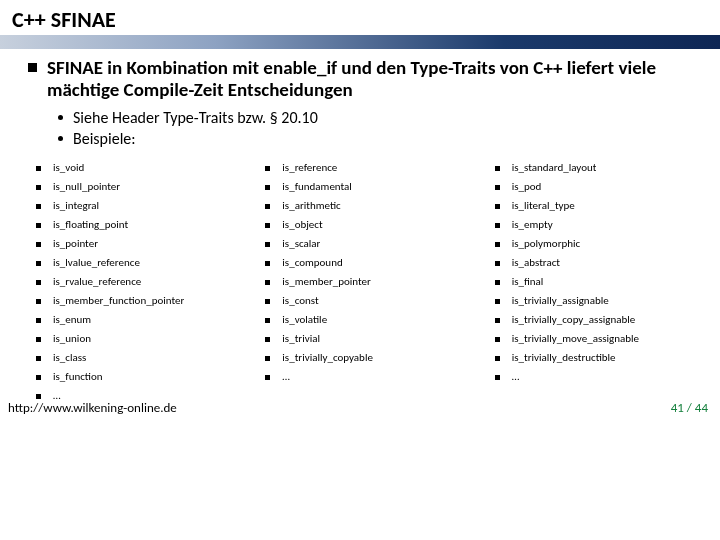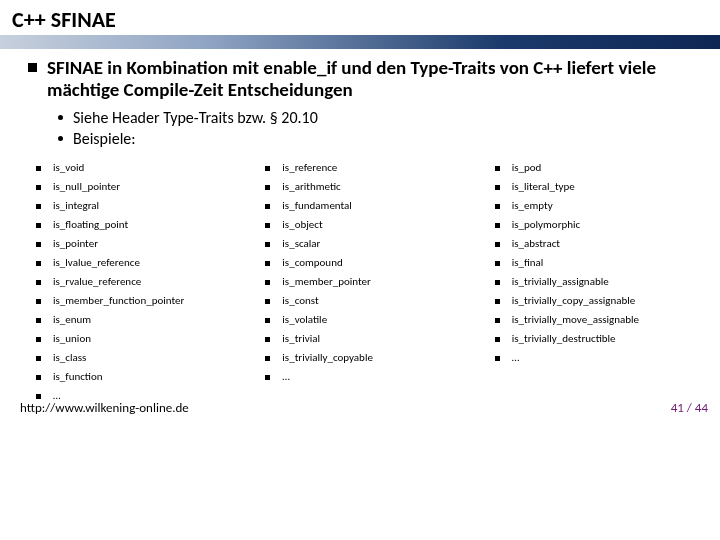--- a/index.html
+++ b/index.html
@@ -14,23 +14,23 @@
   .lead-text { font-size: 19px; font-weight: 700; line-height: 1.18; }
   .sub-list { margin: 6px 0 0 30px; }
   .sub-row { display: flex; align-items: flex-start; margin-bottom: 1px; }
   .dot { width: 5px; height: 5px; background: #000; border-radius: 50%; margin-top: 7px; margin-right: 10px; flex: 0 0 auto; }
   .sub-text { font-size: 16px; line-height: 1.25; }
   .columns { display: flex; margin-top: 12px; padding-left: 8px; gap: 32px; }
   .col { flex: 1 1 0; min-width: 0; }
   .item-row { display: flex; align-items: flex-start; margin-bottom: 4.2px; }
   .tiny-sq { width: 5px; height: 5px; background: #000; margin-top: 5px; margin-right: 12px; flex: 0 0 auto; }
   .item-text { font-size: 11px; line-height: 1.35; white-space: nowrap; overflow: hidden; text-overflow: clip; }
-  .footer { position: absolute; bottom: 5px; left: 20px; right: 12px; display: flex; justify-content: space-between; font-size: 13px; }
+  .footer { position: absolute; bottom: 5px; left: 8px; right: 12px; display: flex; justify-content: space-between; font-size: 13px; }
   .footer .url { color: #000; }
-  .footer .pg { color: #701a75; }
+  .footer .pg { color: #15803d; }
 </style>
 </head>
 <body>
 <div class="slide">
 
   <div class="title-bar">
     <h1>C++ SFINAE</h1>
   </div>
   <div class="hr-band"></div>
 
@@ -106,25 +106,25 @@
             <div class="item-text">…</div>
           </div>
         </div>
       <div class="col" id="col1">
           <div class="item-row">
             <div class="tiny-sq"></div>
             <div class="item-text">is_reference</div>
           </div>
           <div class="item-row">
             <div class="tiny-sq"></div>
+            <div class="item-text">is_fundamental</div>
+          </div>
+          <div class="item-row">
+            <div class="tiny-sq"></div>
             <div class="item-text">is_arithmetic</div>
-          </div>
-          <div class="item-row">
-            <div class="tiny-sq"></div>
-            <div class="item-text">is_fundamental</div>
           </div>
           <div class="item-row">
             <div class="tiny-sq"></div>
             <div class="item-text">is_object</div>
           </div>
           <div class="item-row">
             <div class="tiny-sq"></div>
             <div class="item-text">is_scalar</div>
           </div>
           <div class="item-row">
@@ -150,20 +150,24 @@
           <div class="item-row">
             <div class="tiny-sq"></div>
             <div class="item-text">is_trivially_copyable</div>
           </div>
           <div class="item-row">
             <div class="tiny-sq"></div>
             <div class="item-text">…</div>
           </div>
         </div>
       <div class="col" id="col2">
+          <div class="item-row">
+            <div class="tiny-sq"></div>
+            <div class="item-text">is_standard_layout</div>
+          </div>
           <div class="item-row">
             <div class="tiny-sq"></div>
             <div class="item-text">is_pod</div>
           </div>
           <div class="item-row">
             <div class="tiny-sq"></div>
             <div class="item-text">is_literal_type</div>
           </div>
           <div class="item-row">
             <div class="tiny-sq"></div>

